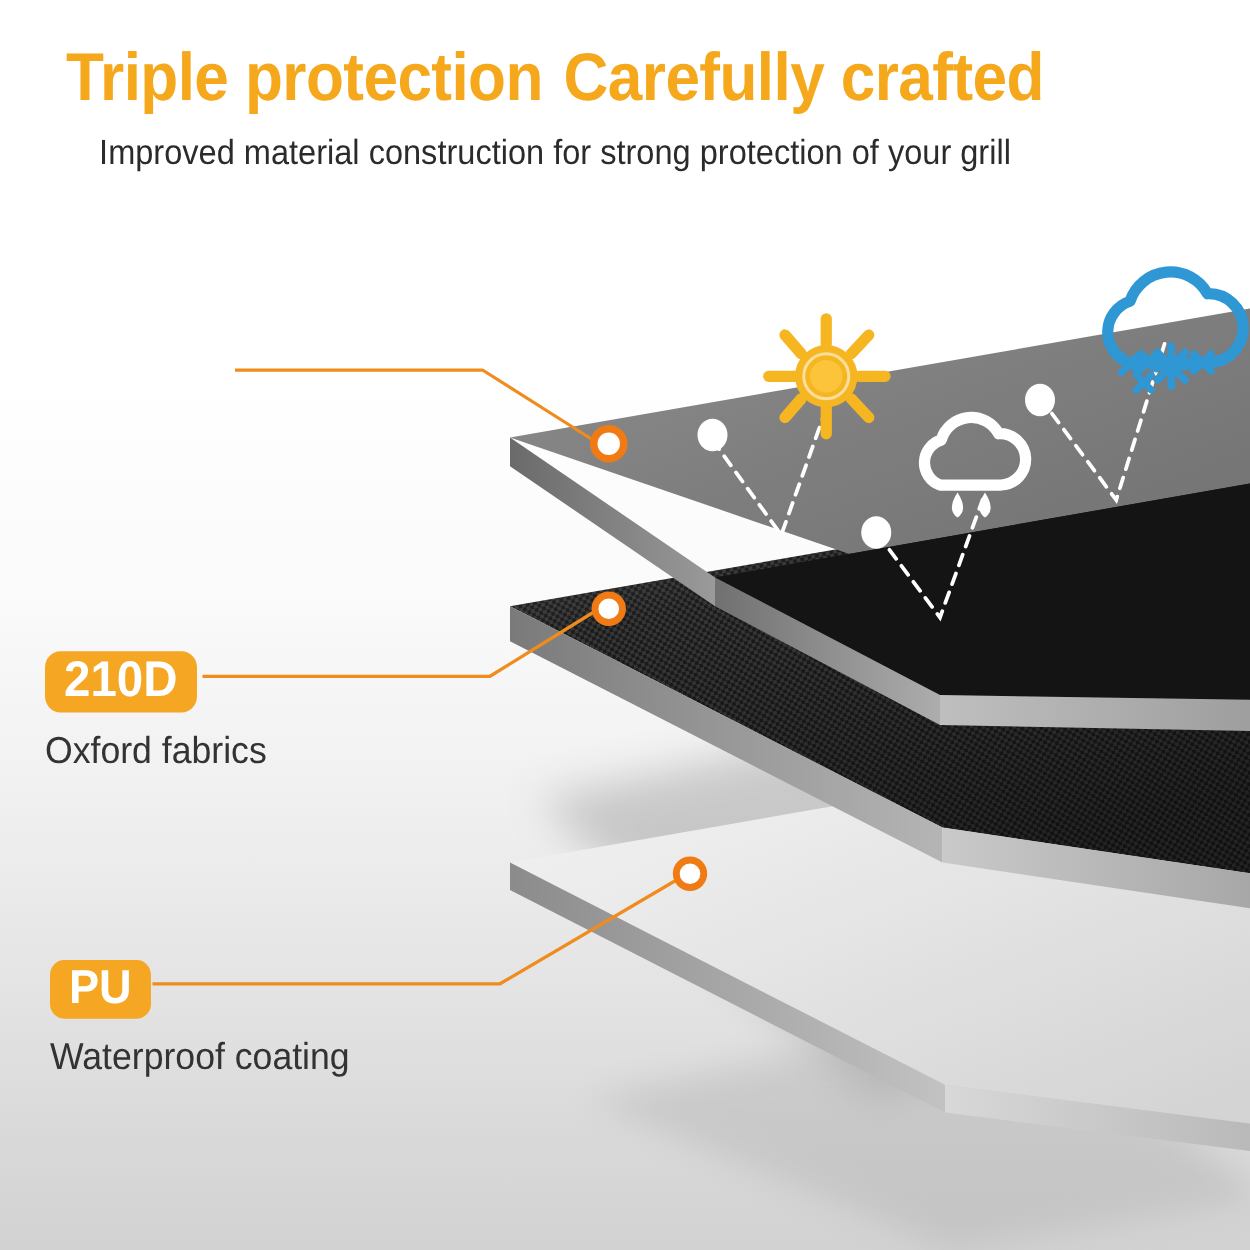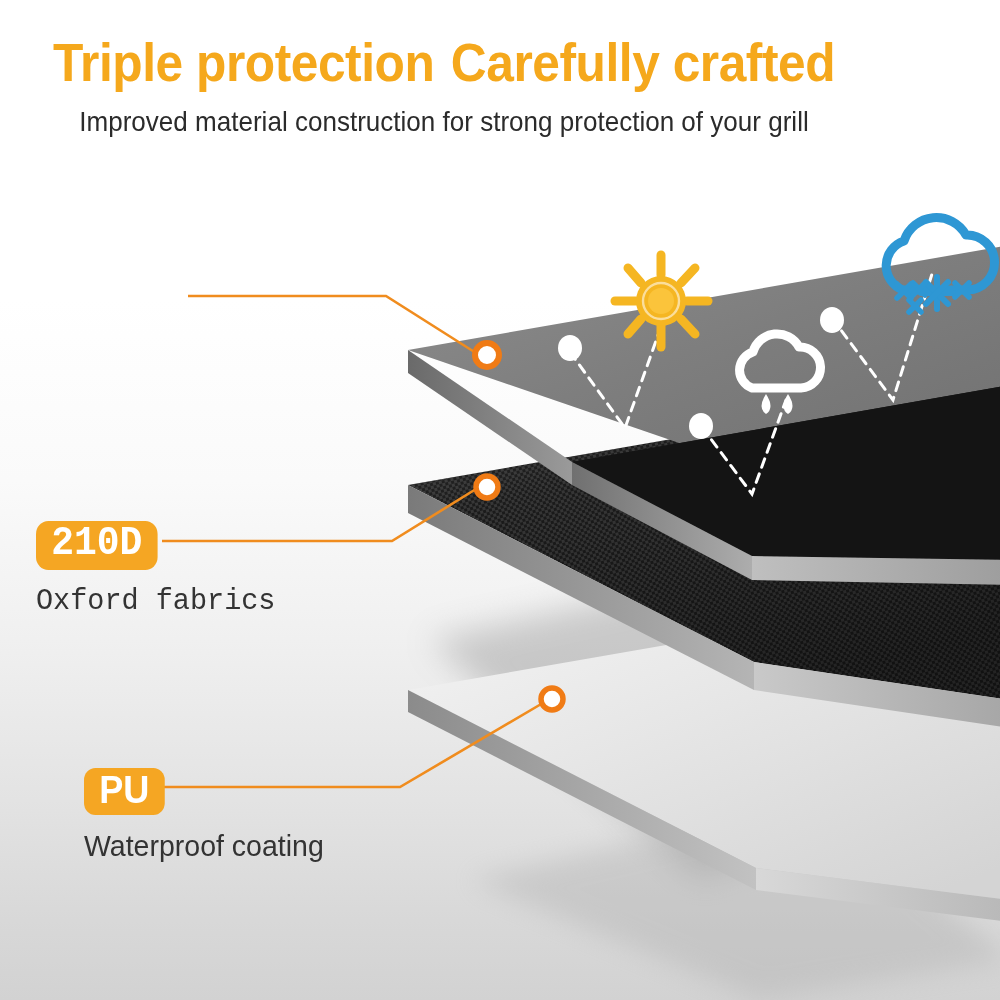--- a/index.html
+++ b/index.html
@@ -84,22 +84,22 @@
   .caption {
     display: block;
     margin-top: 14px;
     font-size: 30px;
     color: #333333;
     transform: scaleX(0.95);
     transform-origin: left center;
     white-space: nowrap;
   }
   #callout-uv  { left: 40px; top: 276px; }
-  #callout-210 { left: 36px; top: 521px; font-family: Liberation Mono, monospace; }
-  #callout-pu  { left: 40px; top: 768px; margin-left: 44px; }
+  #callout-210 { left: 36px; top: 521px; }
+  #callout-pu  { left: 40px; top: 768px; }
 </style>
 </head>
 <body>
 
 <div id="page">
 
   <div class="header">
     <h1 class="title"><span>Triple protection</span><span class="gap"></span><span>Carefully crafted</span></h1>
     <p class="subtitle">Improved material construction for strong protection of your grill</p>
   </div>

